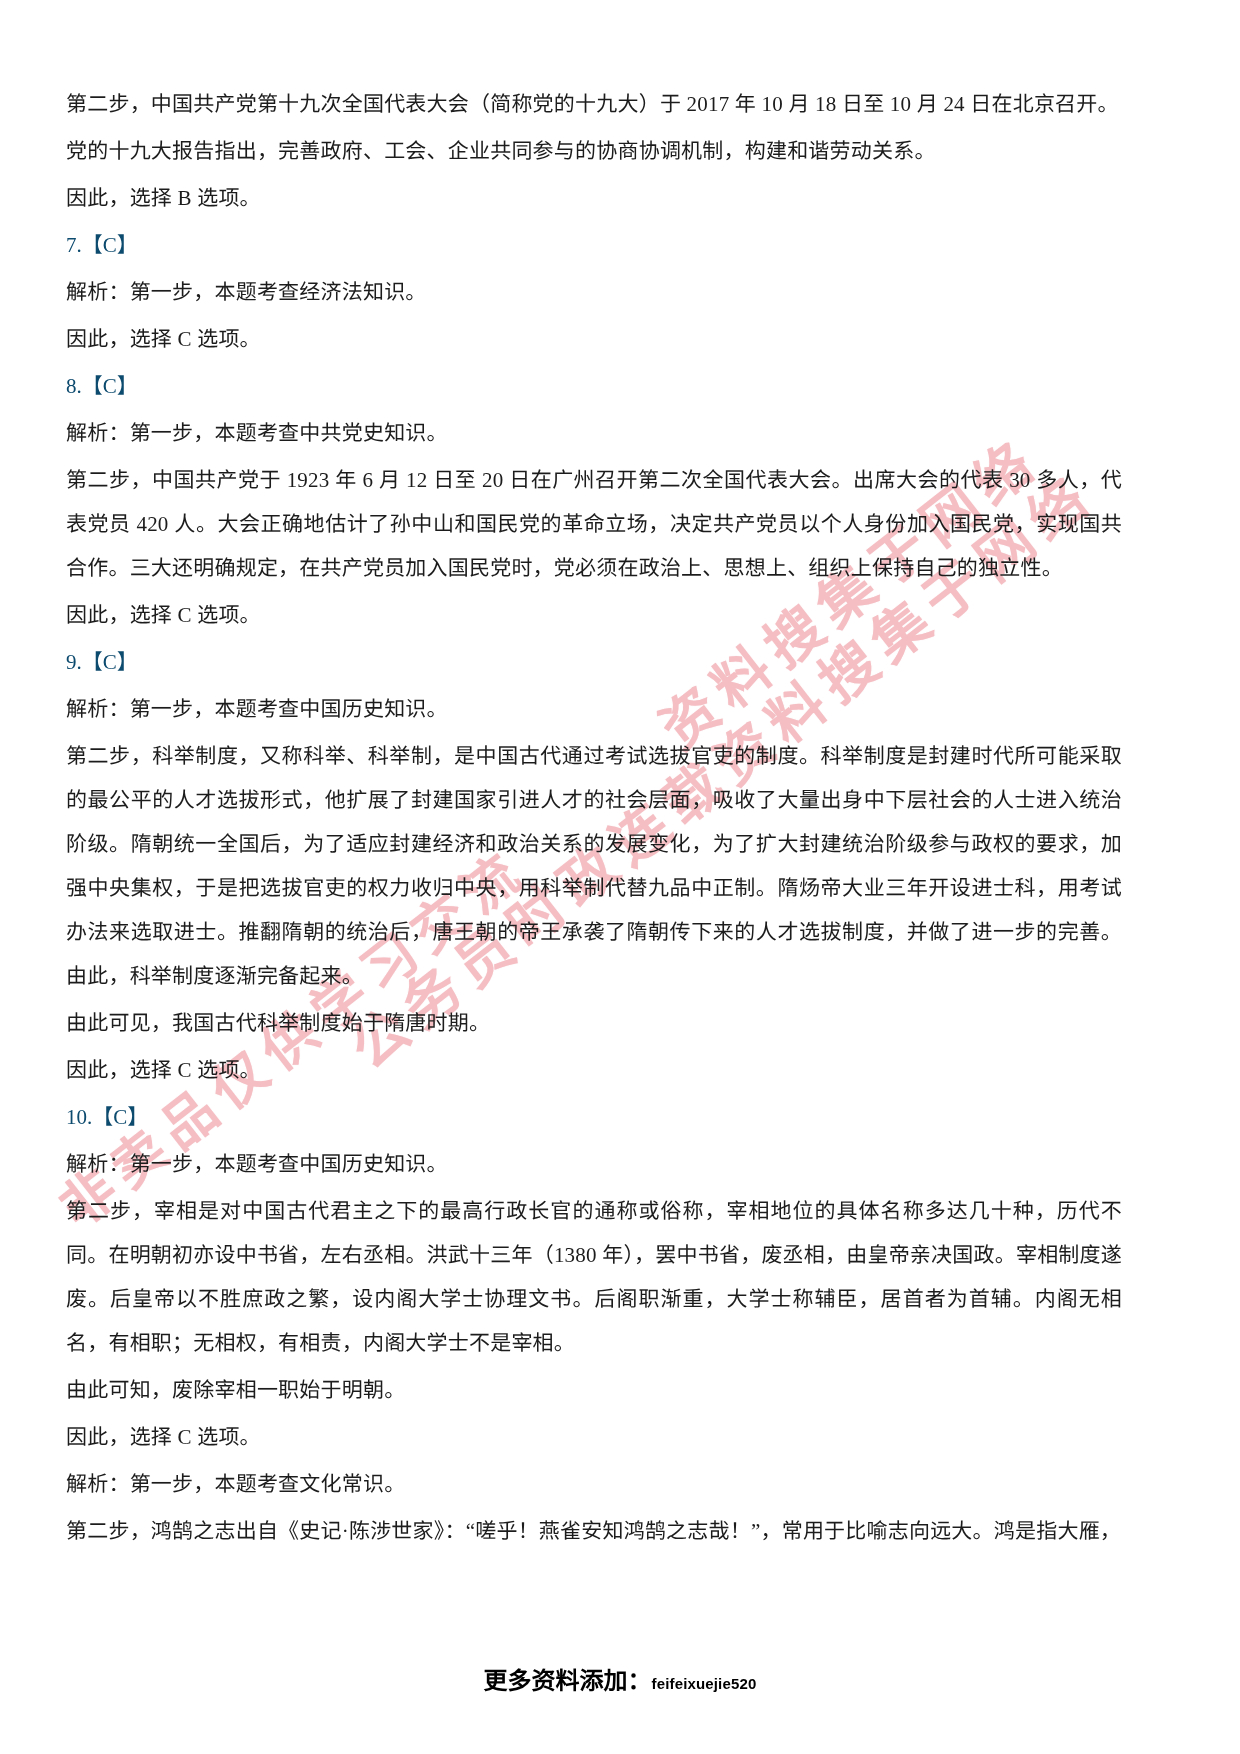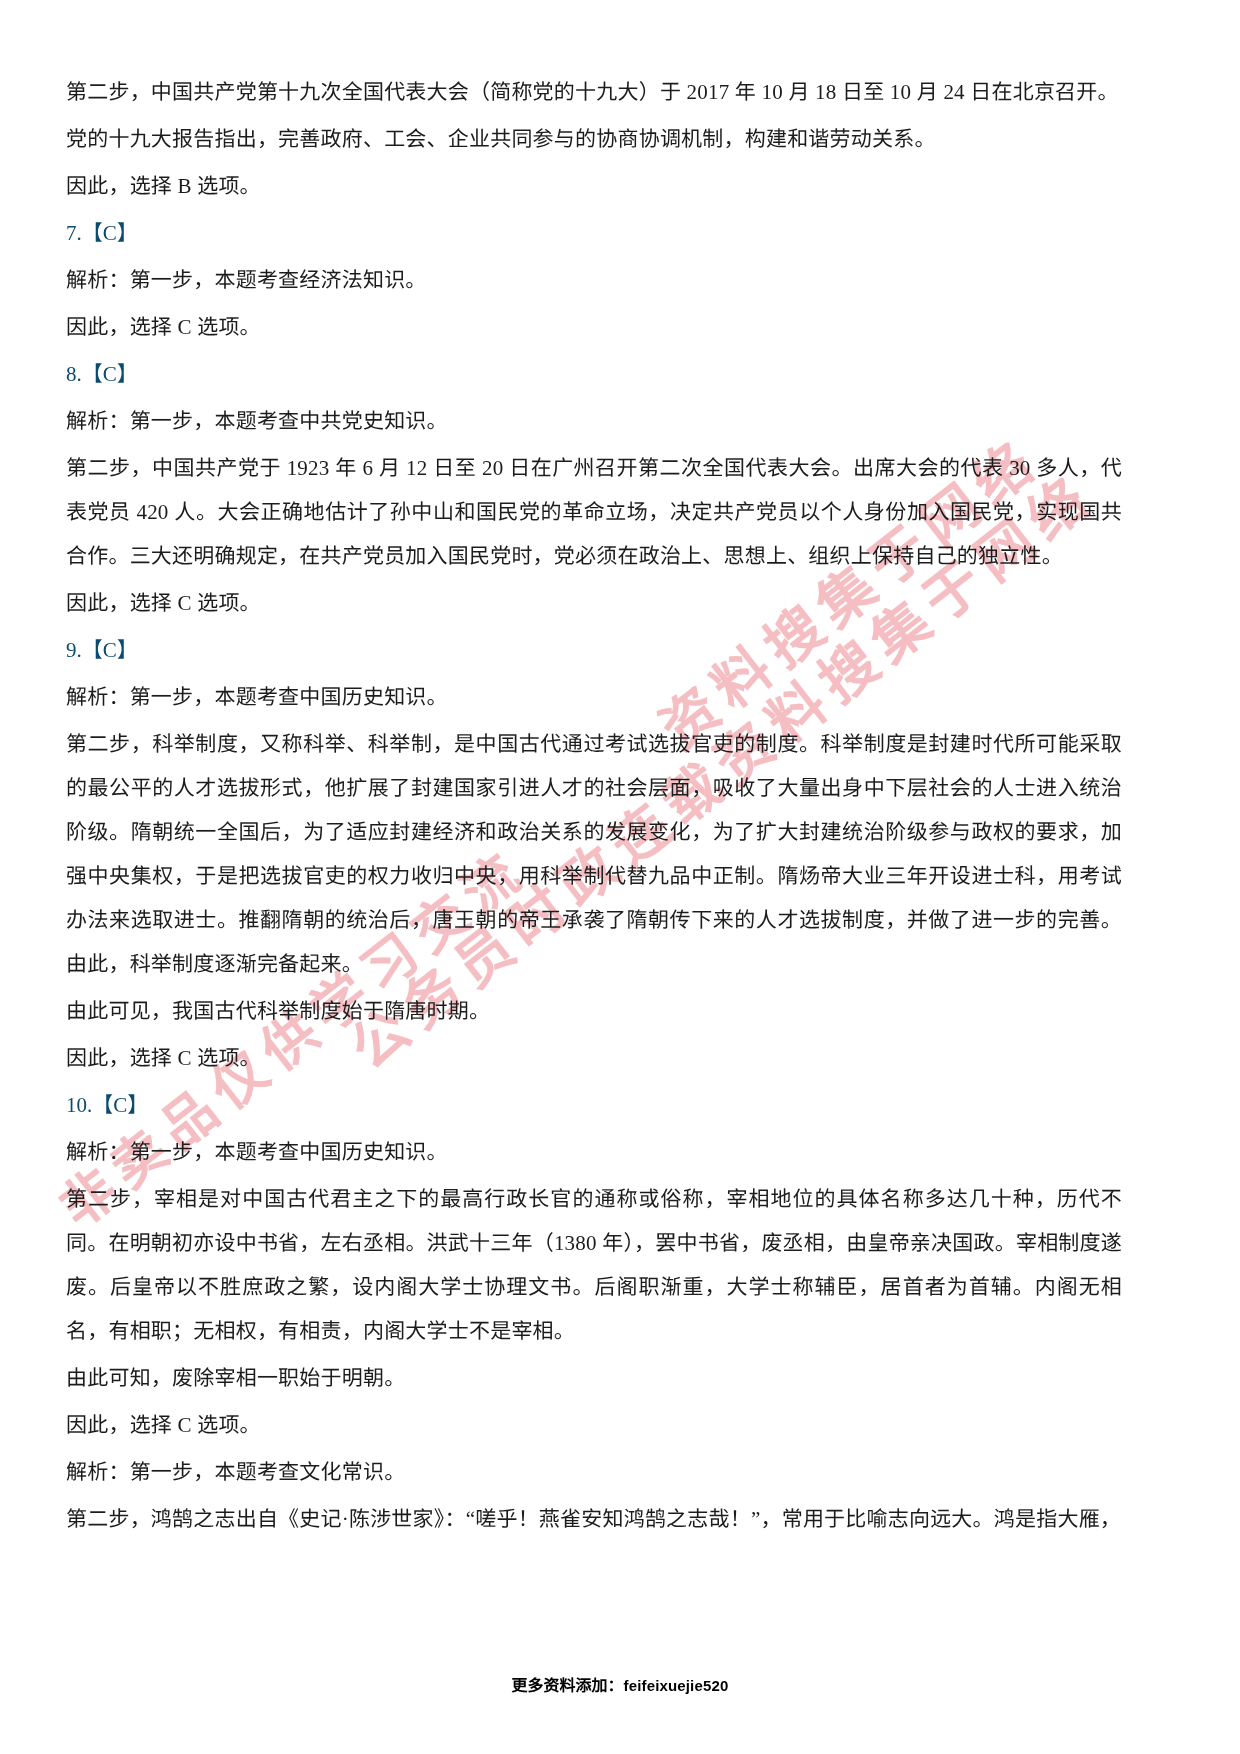--- a/index.html
+++ b/index.html
@@ -61,20 +61,21 @@
     transform: rotate(-38deg);
     transform-origin: left top;
   }
 
   
   .content {
     position: relative;
     z-index: 10;
     padding: 70px 118px 0 66px;
     box-sizing: border-box;
+    margin-top: 12px;
   }
   .para {
     font-size: 21px;
     line-height: 44px;
     text-align: justify;
     text-justify: inter-ideograph;
     margin: 0 0 3px 0;
     letter-spacing: 0.01em;
     color: #1c1c1c;
   }
@@ -89,21 +90,21 @@
   .footer {
     position: absolute;
     left: 0;
     right: 0;
     bottom: 58px;
     text-align: center;
     z-index: 12;
   }
   .footer-text {
     display: inline-block;
-    font-size: 16px;
+    font-size: 24px;
     font-weight: 700;
     color: #000;
     font-family: Liberation Sans, sans-serif;
   }
   .footer-id {
     font-family: "Liberation Sans", sans-serif;
     font-weight: 700;
     font-size: 15px;
     letter-spacing: 0.01em;
   }

